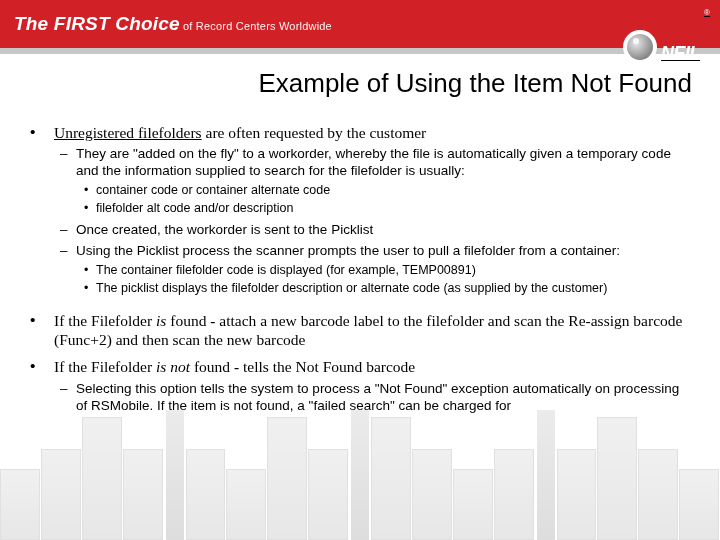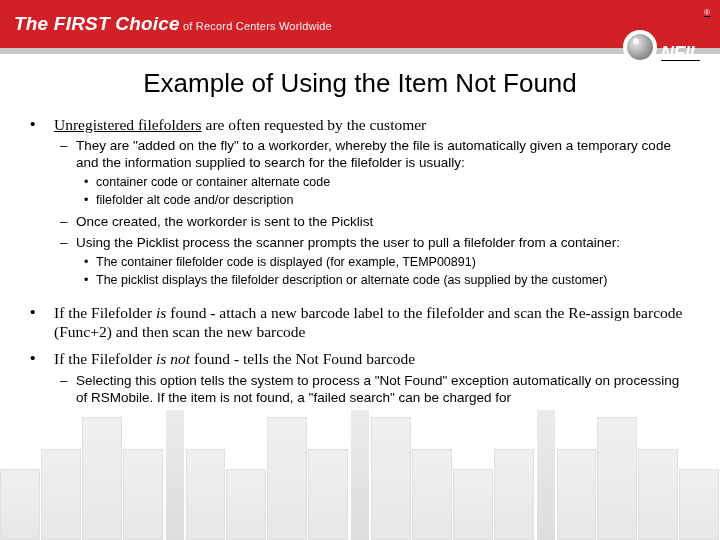--- a/index.html
+++ b/index.html
@@ -9,21 +9,21 @@
   .tagline .first { font-weight: 700; font-style: italic; font-size: 19px; }
   .tagline .rest { opacity: 0.95; }
   .logo { position: absolute; right: 10px; top: 0; height: 64px; display: flex; align-items: flex-end; gap: 4px; text-decoration: underline; }
   .logo-circle { width: 34px; height: 34px; border-radius: 50%; background: #fff; display: flex; align-items: center; justify-content: center; }
   .logo-circle-inner { width: 26px; height: 26px; border-radius: 50%; background: radial-gradient(circle at 35% 35%, #e8e8e8, #888 70%); position: relative; }
   .logo-circle-inner::after { content: ""; position: absolute; left: 6px; top: 4px; width: 6px; height: 6px; background: #fff; border-radius: 50%; opacity: 0.8; }
   .logo-text { color: #fff; font-weight: 800; font-style: italic; font-size: 18px; letter-spacing: -0.5px; }
   .logo-r { color: #fff; font-size: 8px; align-self: flex-start; margin-top: 8px; }
   .grey-strip { height: 6px; background: #c7c7c7; }
   .content { padding: 14px 28px 0 28px; position: relative; z-index: 2; }
-  h1 { font-size: 26px; font-weight: 400; text-align: center; line-height: 1.18; margin-bottom: 16px; }
+  h1 { font-size: 26px; font-weight: 400; text-align: right; line-height: 1.18; margin-bottom: 24px; }
   .lvl1 { list-style: none; }
   .lvl1 > li { display: flex; font-size: 15.5px; margin-bottom: 8px; }
   .lvl1 > li > .bullet { width: 26px; flex: none; text-align: left; padding-left: 2px; }
   .lvl1 > li > .body { flex: 1; }
   .lvl1 .heading { font-size: 15.5px; line-height: 1.25; font-family: Liberation Serif, serif; }
   .lvl2 { list-style: none; margin-top: 4px; }
   .lvl2 > li { display: flex; font-size: 13.5px; line-height: 1.25; margin-bottom: 4px; }
   .lvl2 > li > .dash { width: 22px; flex: none; padding-left: 6px; }
   .lvl2 > li > .body { flex: 1; }
   .lvl3 { list-style: none; margin-top: 2px; }

